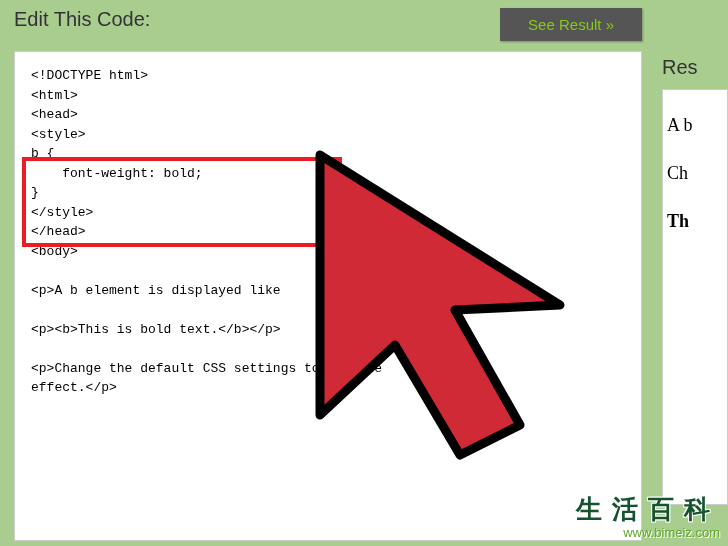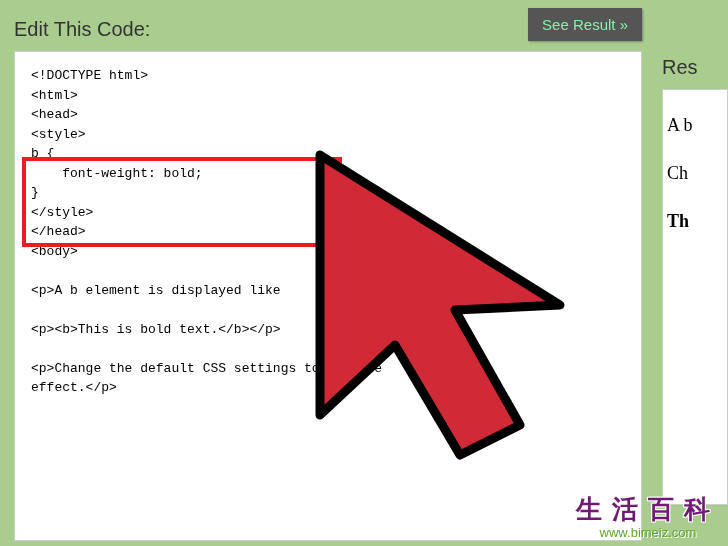--- a/index.html
+++ b/index.html
@@ -26,28 +26,28 @@
     padding: 8px 0 0 0;
     margin-top: 48px;
   }
   .panel-header {
     color: #333;
     font-size: 20px;
     font-family: Verdana, sans-serif;
     margin-bottom: 10px;
     display: flex;
     justify-content: space-between;
-    align-items: flex-end;
+    align-items: flex-start;
   }
   .see-result-btn {
     background: #555;
-    color: #86efac;
+    color: #84cc16;
     font-size: 15px;
     font-family: Verdana, sans-serif;
-    padding: 8px 14px;
+    padding: 8px 28px;
     border: none;
     cursor: pointer;
     box-shadow: 1px 1px 2px rgba(0,0,0,0.3);
   }
   .code-box {
     background: #fff;
     border: 1px solid #ccc;
     padding: 14px 16px;
     font-family: Consolas, "Courier New", monospace;
     font-size: 13px;
@@ -90,33 +90,32 @@
   }
   .watermark {
     position: absolute;
     right: 8px;
     bottom: 6px;
     text-align: right;
     font-family: "SimHei", sans-serif;
     pointer-events: none;
   }
   .watermark .cn {
-    color: #701a75;
+    color: #14532d;
     font-size: 26px;
     letter-spacing: 10px;
     font-weight: bold;
     text-shadow: 1px 1px 0 #fff, -1px -1px 0 #fff, 1px -1px 0 #fff, -1px 1px 0 #fff;
   }
   .watermark .url {
     color: #5fa82c;
     font-size: 13px;
     font-family: Arial, sans-serif;
     text-shadow: 1px 1px 0 #fff;
     margin-top: -2px;
-    text-align: center;
   }
 </style>
 </head>
 <body>
 
 <div class="container">
   <div class="left-panel">
     <div class="panel-header">
       <span>Edit This Code:</span>
       <button class="see-result-btn">See Result »</button>

